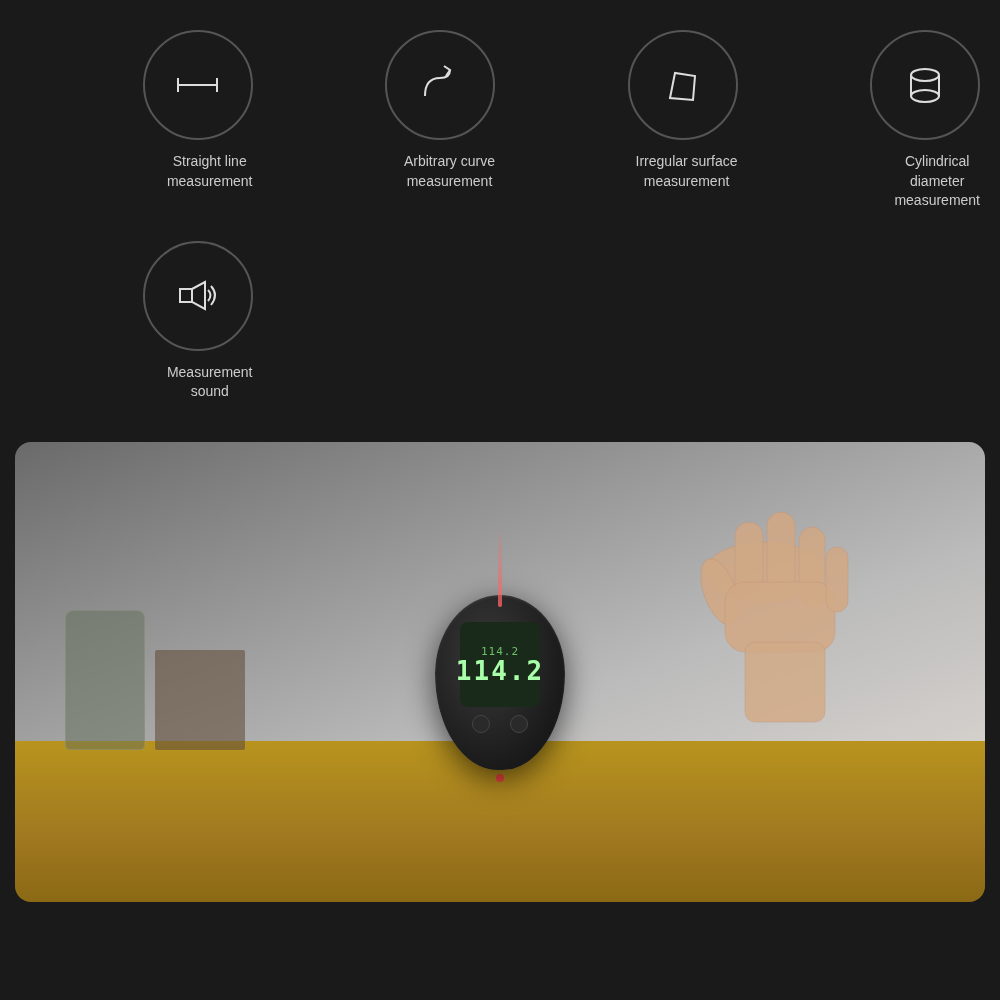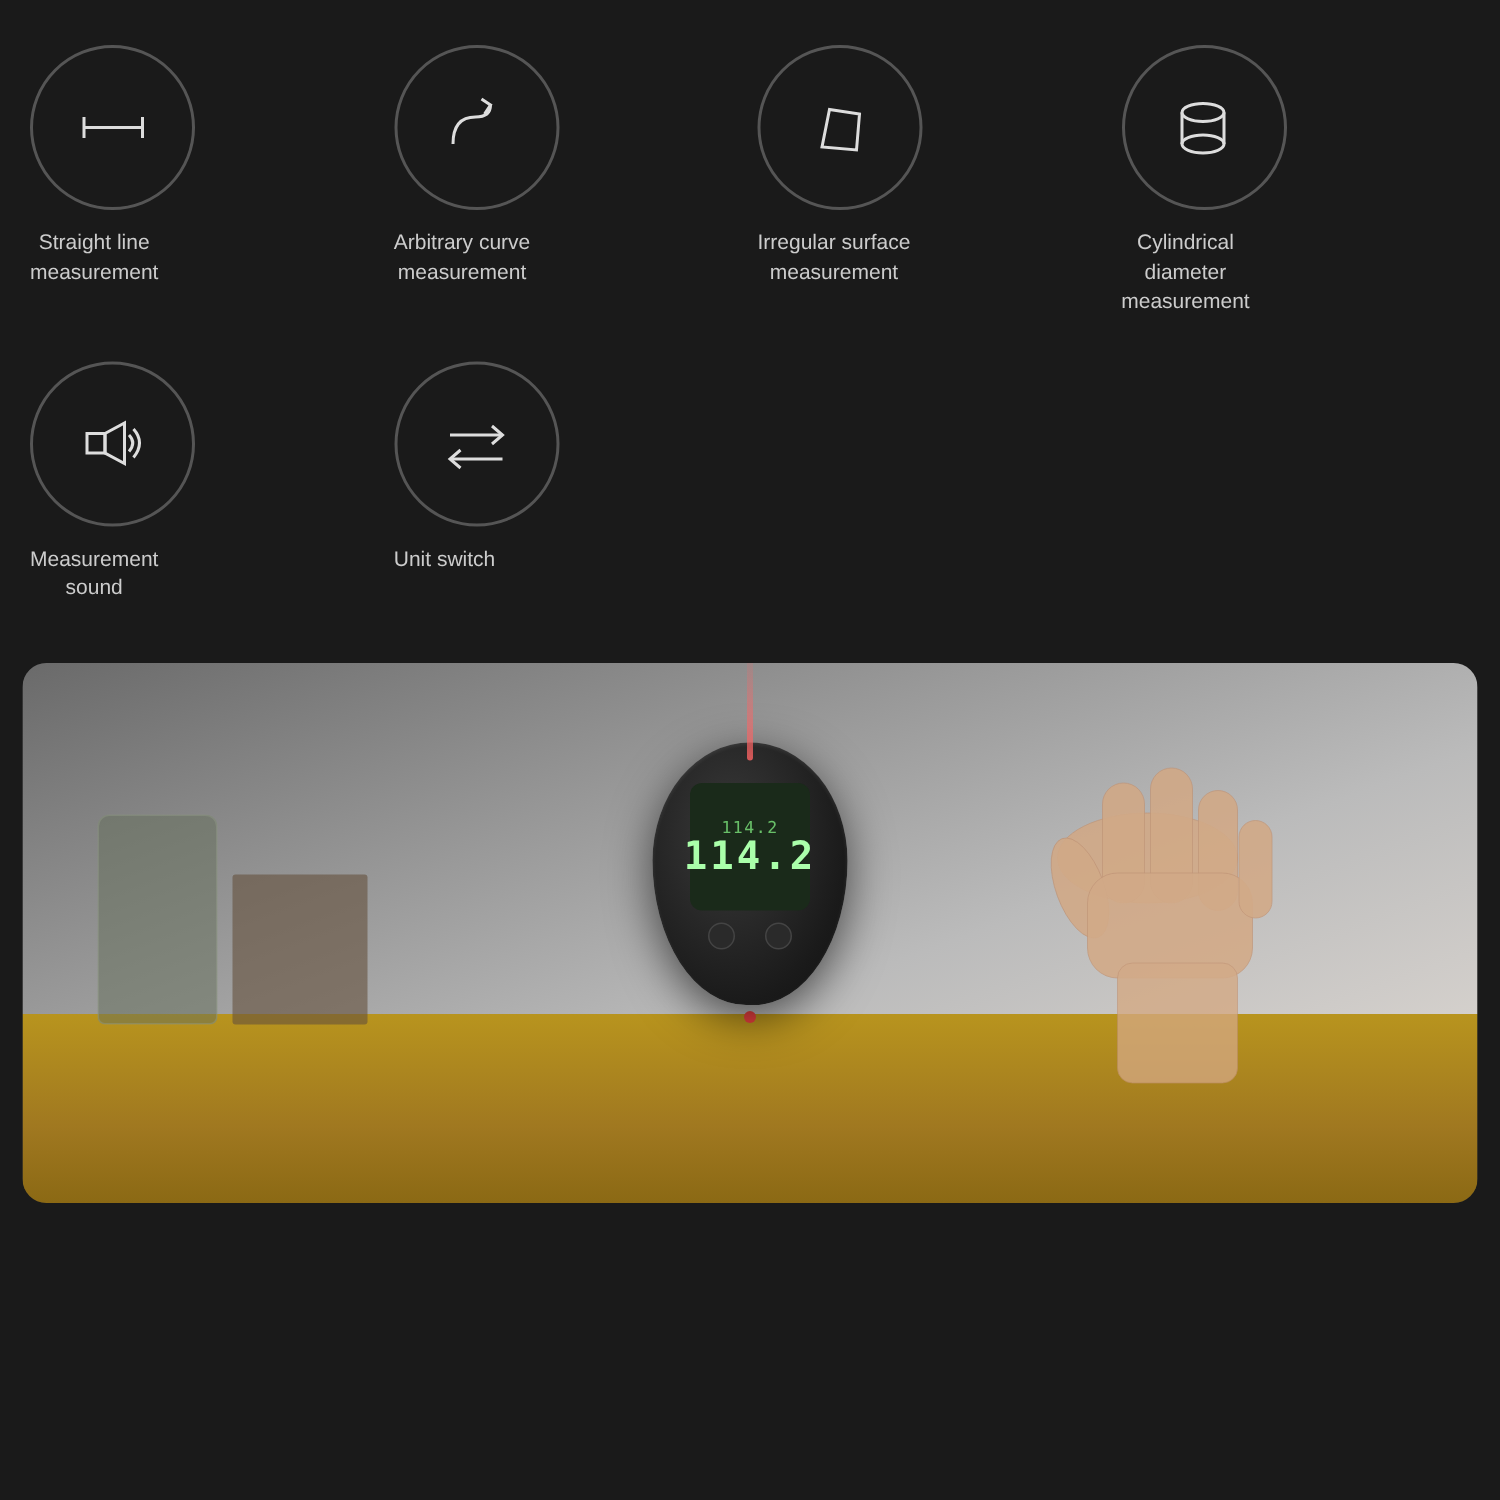--- a/index.html
+++ b/index.html
@@ -21,21 +21,21 @@
       display: grid;
       grid-template-columns: repeat(4, 1fr);
       gap: 30px 10px;
       max-width: 960px;
       margin: 0 auto;
     }
 
     .icon-item {
       display: flex;
       flex-direction: column;
-      align-items: flex-start;
+      align-items: flex-end;
       gap: 12px;
     }
 
     .icon-circle {
       width: 110px;
       height: 110px;
       border-radius: 50%;
       border: 2px solid #555;
       display: flex;
       align-items: center;
@@ -56,21 +56,21 @@
       font-size: 14px;
       text-align: center;
       line-height: 1.4;
       font-weight: 400;
     }
 
     .bottom-section {
       margin: 20px 15px 0 15px;
       border-radius: 16px;
       overflow: hidden;
-      height: 360px;
+      height: 460px;
       position: relative;
       background: #2a2a2a;
     }
 
     
     .scene {
       width: 100%;
       height: 100%;
       position: relative;
       overflow: hidden;
@@ -265,32 +265,20 @@
           <rect x="10" y="21" width="12" height="13" stroke="#ddd" stroke-width="2" fill="none"></rect>
           <polygon points="22,21 35,14 35,41 22,34" stroke="#ddd" stroke-width="2" fill="none"></polygon>
 
           <path d="M 38 22 Q 43 27 38 33" stroke="#ddd" stroke-width="2" fill="none"></path>
           <path d="M 41 18 Q 49 27 41 37" stroke="#ddd" stroke-width="2" fill="none"></path>
         </svg>
       </div>
       <div class="icon-label">Measurement<br>sound</div>
     </div>
 
-    <div class="icon-item">
-      <div class="icon-circle">
-        <svg viewBox="0 0 55 55">
-
-          <polyline points="10,22 45,22" stroke="#ddd" stroke-width="2" fill="none"></polyline>
-          <polyline points="38,16 45,22 38,28" stroke="#ddd" stroke-width="2" fill="none"></polyline>
-          <polyline points="17,32 10,38 17,44" stroke="#ddd" stroke-width="2" fill="none"></polyline>
-          <polyline points="10,38 45,38" stroke="#ddd" stroke-width="2" fill="none"></polyline>
-        </svg>
-      </div>
-      <div class="icon-label">Unit switch</div>
-    </div>
 
   </div>
 </div>
 
 <div class="bottom-section">
   <div class="scene">
 
     <div class="bg-wall"></div>
 
     <div class="bg-shelf"></div>

